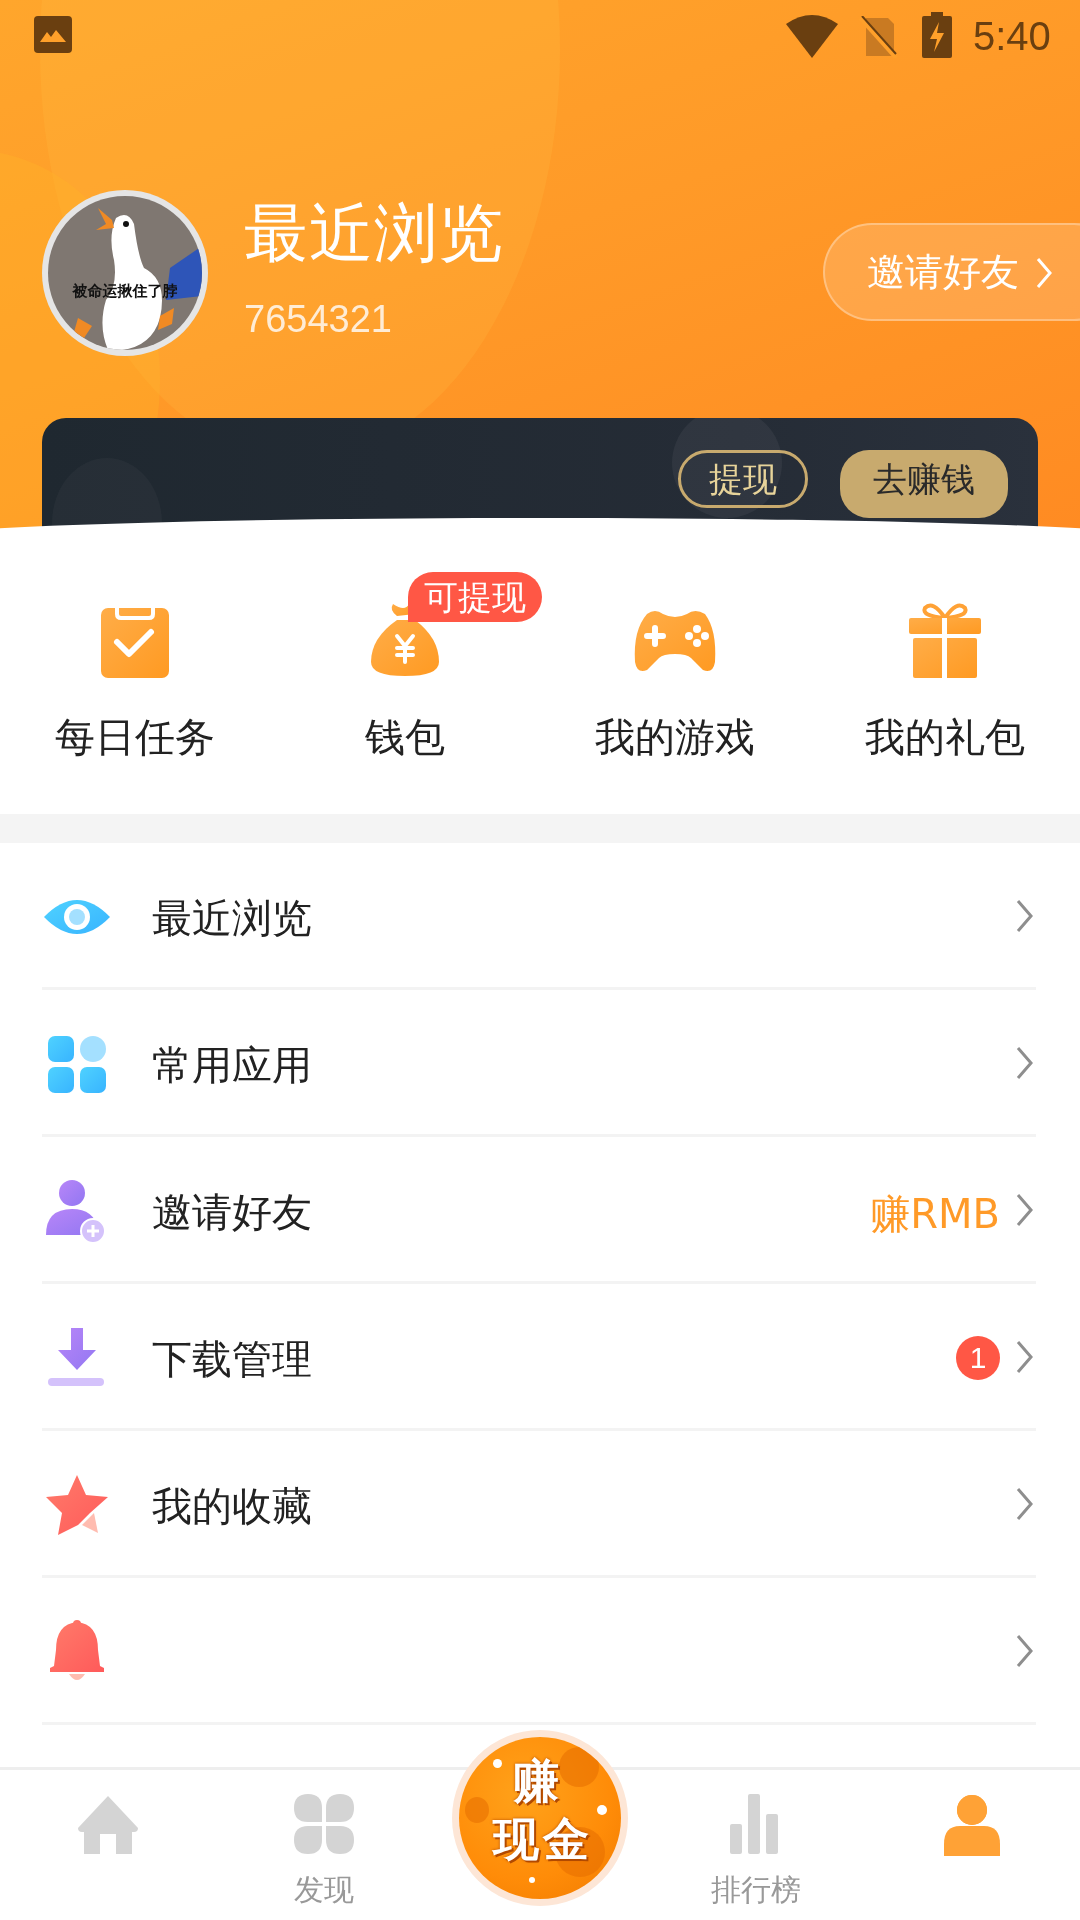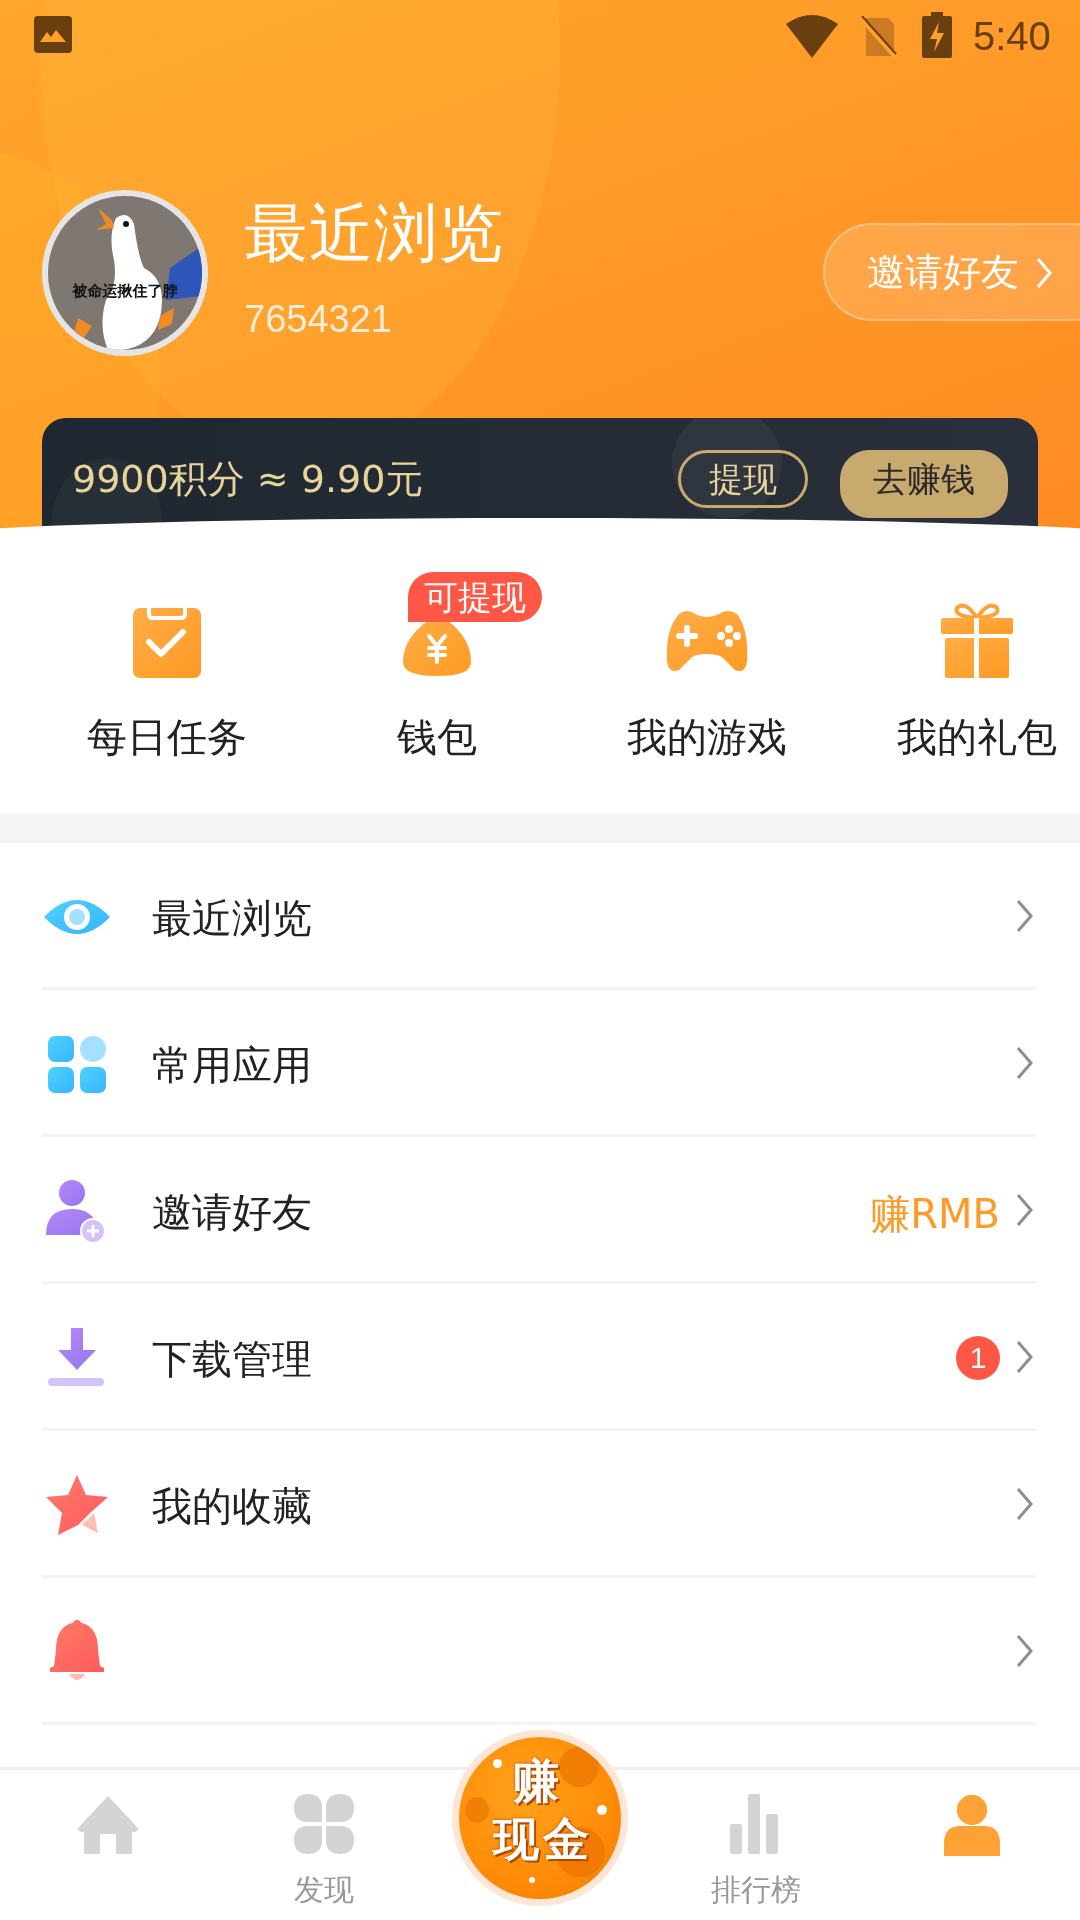--- a/index.html
+++ b/index.html
@@ -80,21 +80,21 @@
   .earn-btn {
     position: absolute; left: 798px; top: 32px; width: 168px; height: 68px; border-radius: 29px;
     background: #c8aa6e; color: #2a2a2a; font-size: 34px; text-align: center; line-height: 58px;
   }
   .card-curve {
     position: absolute; left: -120px; top: 518px; width: 1320px; height: 60px;
     background: #ffffff; border-radius: 50% 50% 0 0 / 24px 24px 0 0;
   }
 
   
-  .quick-row { position: absolute; left: 0; top: 570px; width: 914px; height: 244px; margin-left: 32px; }
+  .quick-row { position: absolute; left: 0; top: 570px; width: 914px; height: 244px; }
   .quick-item { position: absolute; top: 0; width: 270px; height: 244px; text-align: center; }
   .quick-item .qicon { position: absolute; left: 95px; top: 30px; width: 80px; height: 80px; }
   .quick-item .qlabel { position: absolute; left: 0; top: 140px; width: 270px; font-size: 40px; color: #222; text-align: center; }
   .quick-badge {
     position: absolute; left: 408px; top: 572px; height: 50px; padding: 0 16px; border-radius: 25px 25px 25px 0;
     background: #ff5745; color: #fff; font-size: 34px; line-height: 50px; white-space: nowrap;
   }
 
   .gray-sep { position: absolute; left: 0; top: 814px; width: 1080px; height: 29px; background: #f4f4f4; }
 
@@ -186,21 +186,20 @@
 <div class="edit-btn">
   <span>邀请好友</span>
   <svg width="18" height="32" viewBox="0 0 18 32" style="vertical-align:-4px;margin-left:4px">
     <polyline points="3,2 15,16 3,30" fill="none" stroke="#fff" stroke-width="3"></polyline>
   </svg>
 </div>
 
 <div class="points-card">
   <div class="deco1"></div>
   <div class="deco2"></div>
-  <div class="points-text">9900积分 ≈ 9.90元</div>
   <div class="withdraw-btn">提现</div>
   <div class="earn-btn">去赚钱</div>
 </div>
 <div class="card-curve"></div>
 
 <div class="quick-row">
   <div class="quick-item" style="left:0">
     <svg class="qicon" viewBox="0 0 80 80">
       <defs>
           <linearGradient id="og" x1="0" y1="0" x2="1" y2="1">

